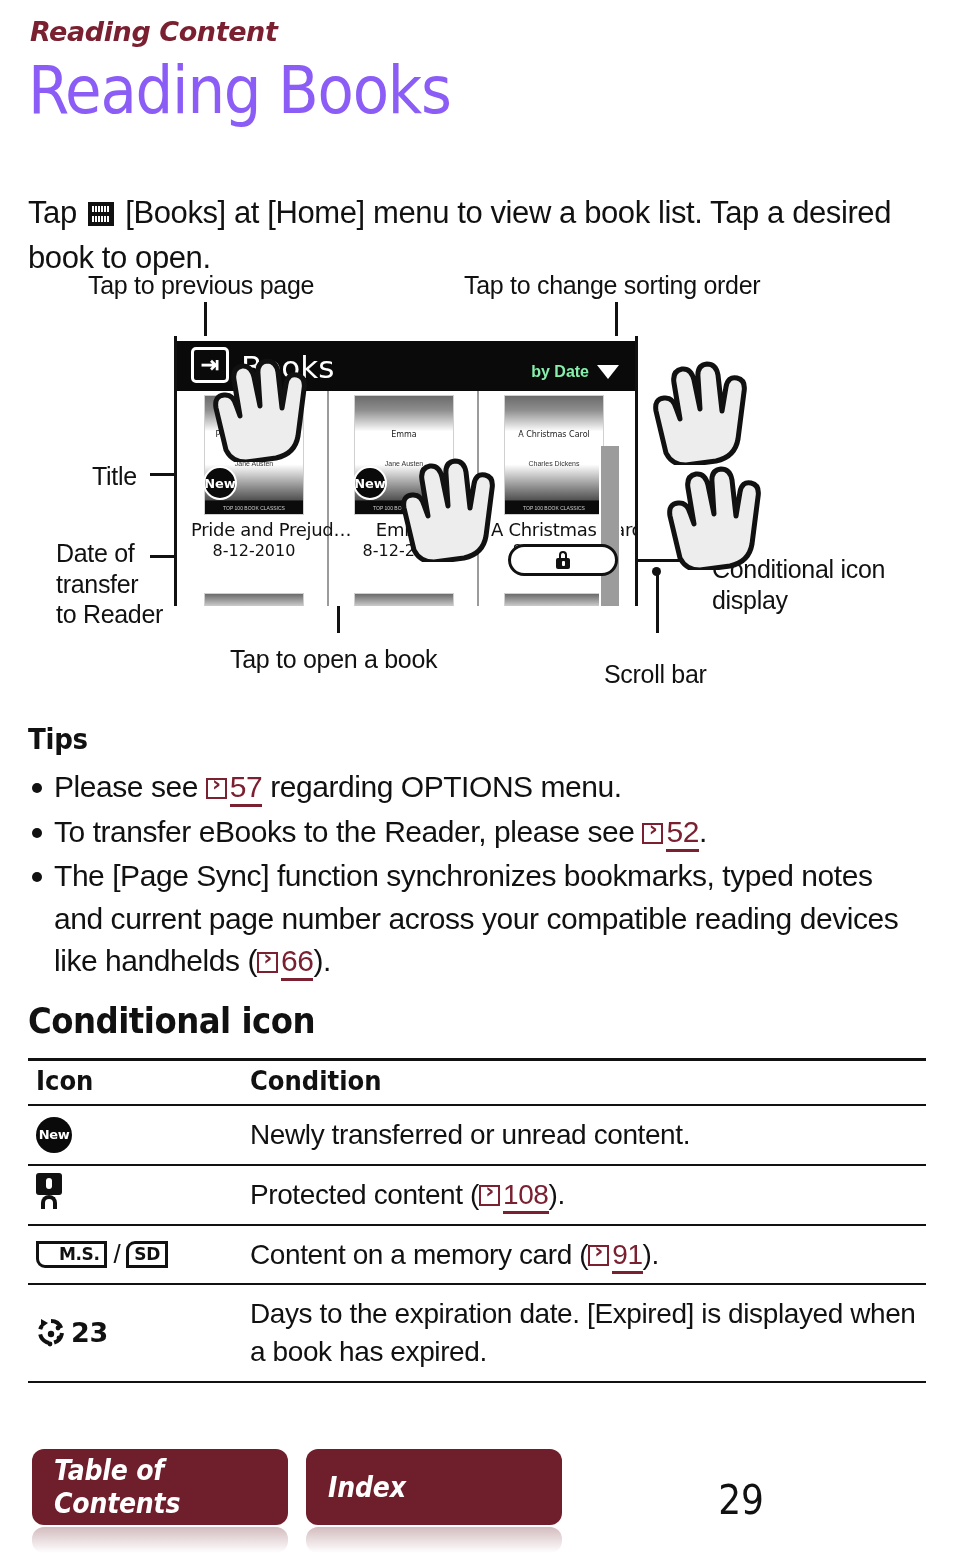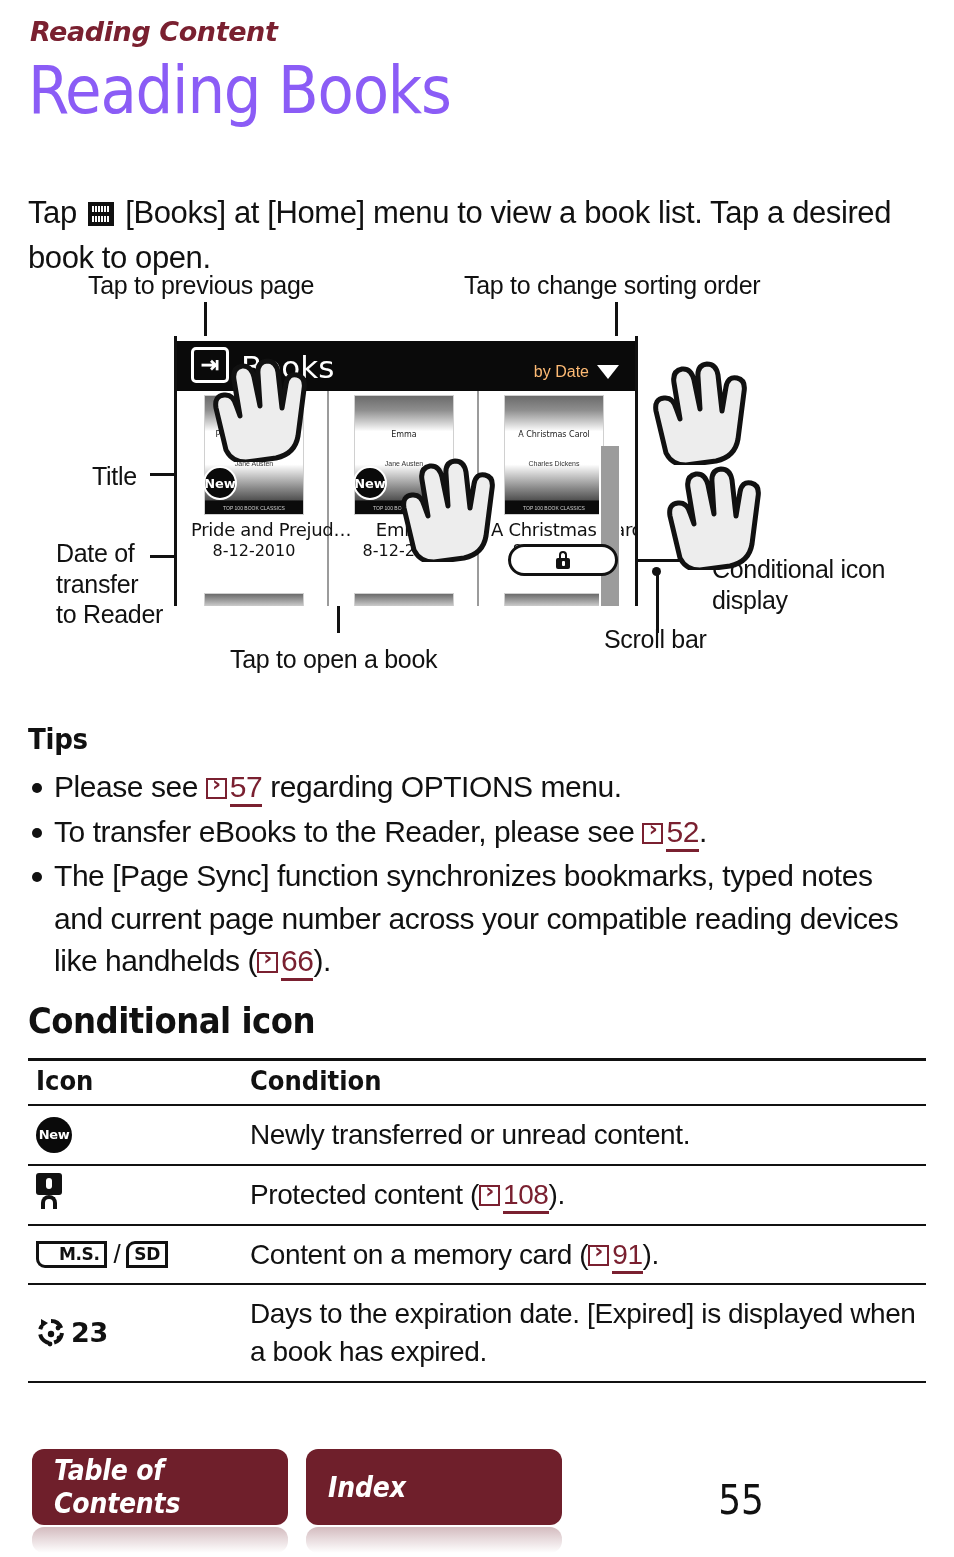--- a/index.html
+++ b/index.html
@@ -54,21 +54,21 @@
 
   .fig-label {
     position:absolute; font-size:25px; line-height:1.22;
     letter-spacing:-0.3px; color:#111; white-space:pre-line;
   }
   .lbl-prev   { left:88px;  top:12px; }
   .lbl-sort   { left:464px; top:12px; }
   .lbl-title  { left:92px;  top:203px; }
   .lbl-date   { left:56px;  top:280px; width:160px; }
   .lbl-open   { left:230px; top:386px; }
-  .lbl-scroll { left:604px; top:366px; }
+  .lbl-scroll { left:604px; top:401px; }
   .lbl-cond   { left:712px; top:296px; width:200px; }
 
   .lead { position:absolute; background:#111; }
 
   
   .device {
     position:absolute; left:174px; top:78px;
     width:464px; height:270px;
     background:#ffffff;
     border-left:3px solid #111;
@@ -88,21 +88,21 @@
     display:flex; align-items:center; justify-content:center;
   }
   .back-glyph { font-size:22px; line-height:1; color:#fff; font-weight:700; }
   .dev-title {
     position:absolute; left:64px; top:8px;
     font-size:31px; font-weight:400; letter-spacing:0px; color:#fff;
     font-family:"DejaVu Sans","Liberation Sans",sans-serif;
   }
   .sort-label {
     position:absolute; right:46px; top:22px;
-    font-size:16px; font-weight:400; color:#fdba74;
+    font-size:16px; font-weight:700; color:#86efac;
   }
   .sort-caret {
     position:absolute; right:16px; top:24px;
     width:0;height:0;border-left:11px solid transparent;border-right:11px solid transparent;
     border-top:14px solid #fff;
   }
 
   .grid { position:absolute; left:0; top:55px; width:100%; height:215px; }
   .col-sep { position:absolute; top:0; width:2px; height:215px; background:#9b9b9b; }
 
@@ -498,16 +498,16 @@
         </td>
       </tr>
     </tbody>
   </table>
 
   <div class="footer">
     <div class="fbtn-shadow sh-toc"></div>
     <div class="fbtn-shadow sh-idx"></div>
     <div class="fbtn fbtn-toc">Table of Contents</div>
     <div class="fbtn fbtn-idx">Index</div>
-    <div class="page-num">55</div>
+    <div class="page-num">29</div>
   </div>
 
 </div>
 
 </body></html>

